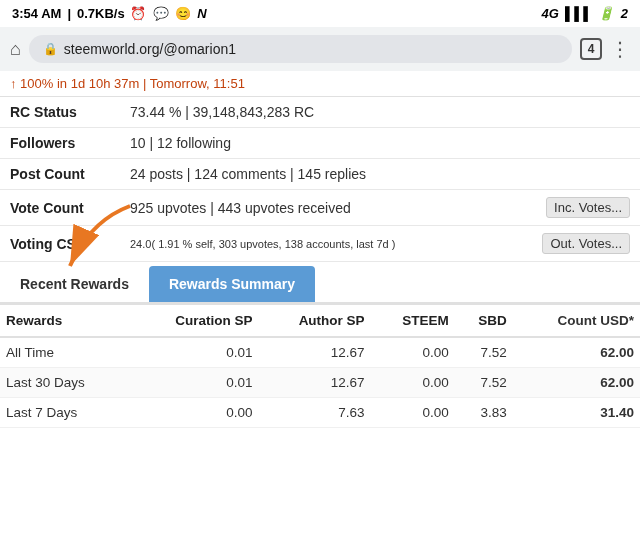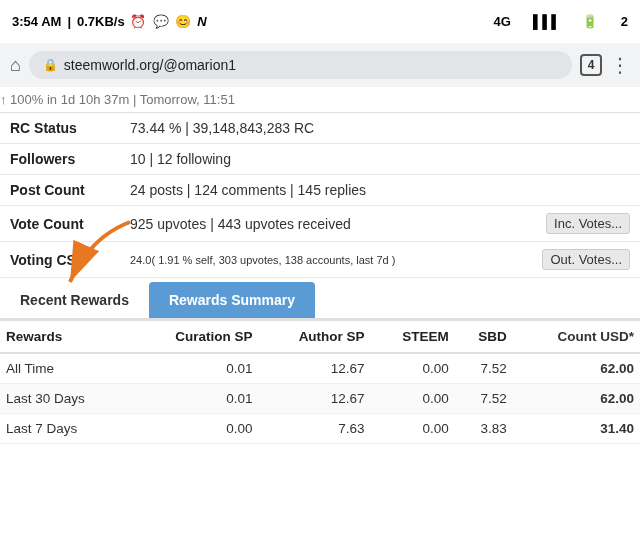--- a/index.html
+++ b/index.html
@@ -7,29 +7,29 @@
       font-family: Arial, sans-serif;
       background: #fff;
       width: 640px;
       min-height: 549px;
       overflow: hidden;
     }
 
     
     .status-bar {
       background: #fff;
-      padding: 14px 12px;
+      padding: 6px 12px;
       display: flex;
       align-items: center;
       justify-content: space-between;
       font-size: 13px;
       font-weight: 600;
     }
     .status-left { display: flex; align-items: center; gap: 6px; }
-    .status-right { display: flex; align-items: center; gap: 22px; }
+    .status-right { display: flex; align-items: center; gap: 6px; font-style: italic; }
 
     
     .browser-chrome {
       background: #f1f3f4;
       padding: 8px 10px;
       display: flex;
       align-items: center;
       gap: 8px;
     }
     .home-icon {
@@ -65,23 +65,23 @@
 
     
     .page-content {
       background: #fff;
       padding: 0;
     }
 
     
     .partial-row {
       border-bottom: 1px solid #e0e0e0;
-      padding: 5px 0;
+      padding: 5px 10px;
       font-size: 13px;
-      color: #737373;
+      color: #c2410c;
       overflow: hidden;
       white-space: nowrap;
       text-overflow: ellipsis;
     }
 
     
     .info-table {
       width: 100%;
       border-collapse: collapse;
     }

